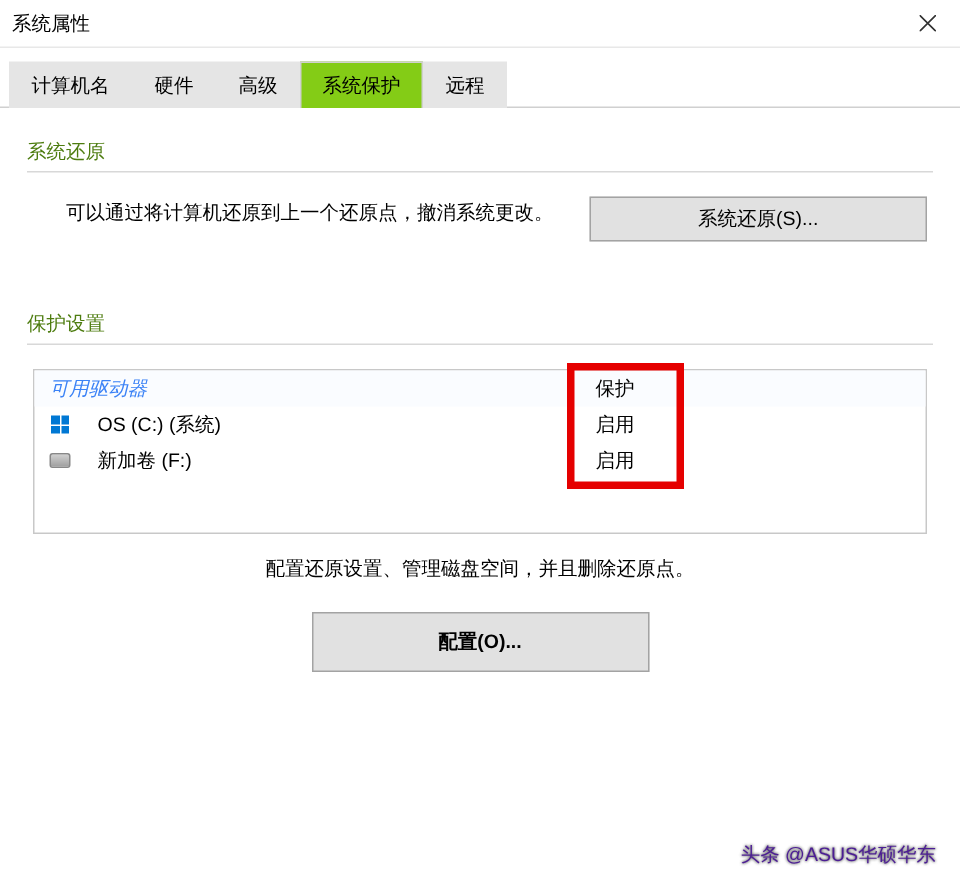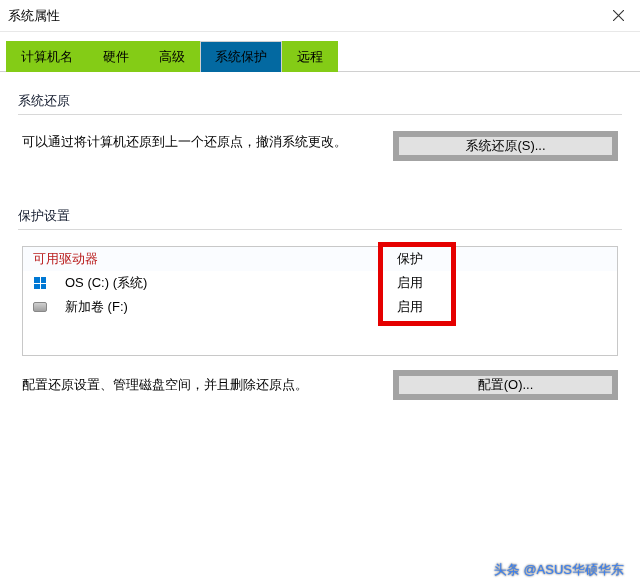--- a/index.html
+++ b/index.html
@@ -4,56 +4,56 @@
   <style>
     * { margin: 0; padding: 0; box-sizing: border-box; font-family: "Microsoft YaHei", "Segoe UI", sans-serif; }
     body { width: 640px; height: 585px; background: #fff; position: relative; overflow: hidden; }
     
     .titlebar { height: 32px; display: flex; align-items: center; padding: 0 0 0 8px; border-bottom: 1px solid #e8e8e8; gap: 40px; }
     .titlebar .title { font-size: 13px; flex: 1; }
     .titlebar .close { width: 44px; height: 32px; display: flex; align-items: center; justify-content: center; cursor: default; }
     .titlebar .close svg { width: 11px; height: 11px; }
     
     .tabs { display: flex; padding: 8px 6px 0 6px; border-bottom: 1px solid #d0d0d0; }
-    .tab { padding: 6px 14px; font-size: 13px; border: 1px solid transparent; border-bottom: none; background: #84cc16; cursor: default; position: relative; top: 1px; }
-    .tab.active { border-color: #d0d0d0; background: #0369a1; }
+    .tab { padding: 6px 14px; font-size: 13px; border: 1px solid transparent; border-bottom: none; background: #e5e5e5; cursor: default; position: relative; top: 1px; }
+    .tab.active { border-color: #d0d0d0; background: #84cc16; }
     
     .content { padding: 14px 18px 0 18px; }
     
     .intro { display: flex; align-items: flex-start; gap: 16px; padding: 10px 6px 30px 6px; }
     .intro .icon { width: 42px; height: 42px; flex-shrink: 0; }
     .intro .text { font-size: 13px; padding-top: 4px; }
     
     .group { margin-top: 6px; }
-    .group-label { font-size: 13px; color: #0f172a; padding-bottom: 4px; }
+    .group-label { font-size: 13px; color: #4d7c0f; padding-bottom: 4px; }
     .group-hr { height: 1px; background: #d8d8d8; margin-bottom: 16px; }
     
-    .restore-row { display: flex; align-items: flex-start; gap: 20px; padding: 0 4px 40px 4px; }
+    .restore-row { display: flex; align-items: flex-start; gap: 20px; padding: 0 4px 40px 4px; margin-left: 22px; }
     .restore-row .desc { font-size: 13px; line-height: 1.7; flex: 1; }
     .restore-row .btn { width: 225px; height: 30px; }
     
-    .btn { border: 6px solid #a3a3a3; background: #e1e1e1; font-size: 13px; cursor: default; display: flex; align-items: center; justify-content: center; }
+    .btn { border: 1px solid #a3a3a3; background: #e1e1e1; font-size: 13px; cursor: default; display: flex; align-items: center; justify-content: center; }
     
     .drive-table { border: 1px solid #c8c8c8; margin: 0 4px 14px 4px; position: relative; }
     .drive-table .hdr { display: flex; background: #fafcff; font-size: 13px; height: 24px; align-items: center; }
-    .drive-table .hdr .c1 { flex: 1; padding-left: 10px; color: #b91c1c; }
+    .drive-table .hdr .c1 { flex: 1; padding-left: 10px; color: #3b82f6; font-style: italic; }
     .drive-table .hdr .c2 { width: 220px; }
     .drive-table .row { display: flex; font-size: 13px; height: 24px; align-items: center; }
     .drive-table .row .c1 { flex: 1; padding-left: 10px; display: flex; align-items: center; gap: 18px; }
     .drive-table .row .c2 { width: 220px; }
     .drive-table .row .icon { width: 14px; height: 14px; display: inline-flex; align-items: center; justify-content: center; }
     .drive-table .spacer { height: 36px; }
     
     .red-box { position: absolute; border: 5px solid #e50000; top: -5px; left: 355px; width: 78px; height: 84px; pointer-events: none; }
     
-    .config-row { display: flex; align-items: center; gap: 20px; padding: 0 4px; }
+    .config-row { display: flex; align-items: center; gap: 20px; padding: 0 4px; flex-direction: column; }
     .config-row .desc { font-size: 13px; flex: 1; }
-    .config-row .btn { width: 225px; height: 30px; }
+    .config-row .btn { width: 225px; height: 40px; font-weight: bold; }
     
-    .watermark { position: absolute; bottom: 6px; right: 16px; font-size: 13px; color: #3b82f6; text-shadow: 0 0 2px rgba(0,0,0,.5), 0 0 2px rgba(0,0,0,.5); font-weight: 500; }
+    .watermark { position: absolute; bottom: 6px; right: 16px; font-size: 13px; color: #4c1d95; text-shadow: 0 0 2px rgba(0,0,0,.5), 0 0 2px rgba(0,0,0,.5); font-weight: 500; }
     
     .disk-icon { width: 14px; height: 10px; background: linear-gradient(#d0d0d0, #a0a0a0); border-radius: 2px; border: 1px solid #888; }
     .win-icon { width: 12px; height: 12px; display: grid; grid-template: 1fr 1fr / 1fr 1fr; gap: 1px; }
     .win-icon span { background: #0078d4; }
   </style>
 </head>
 <body>
 
 <div class="titlebar">
   <span class="title">系统属性</span>

